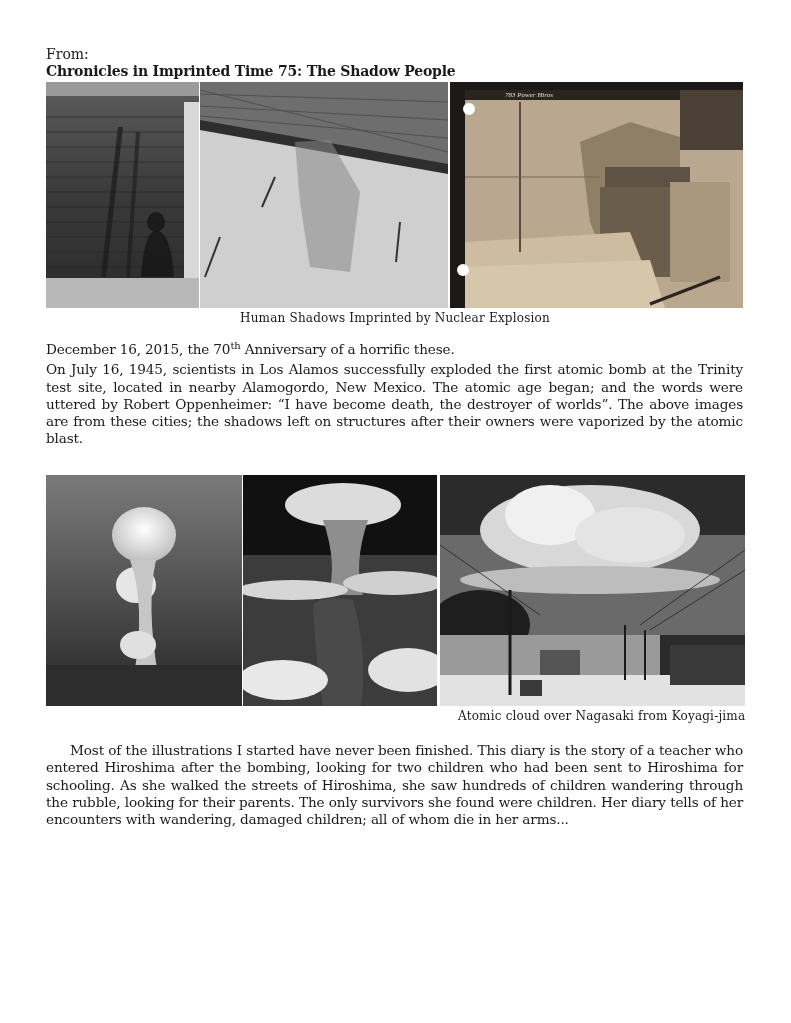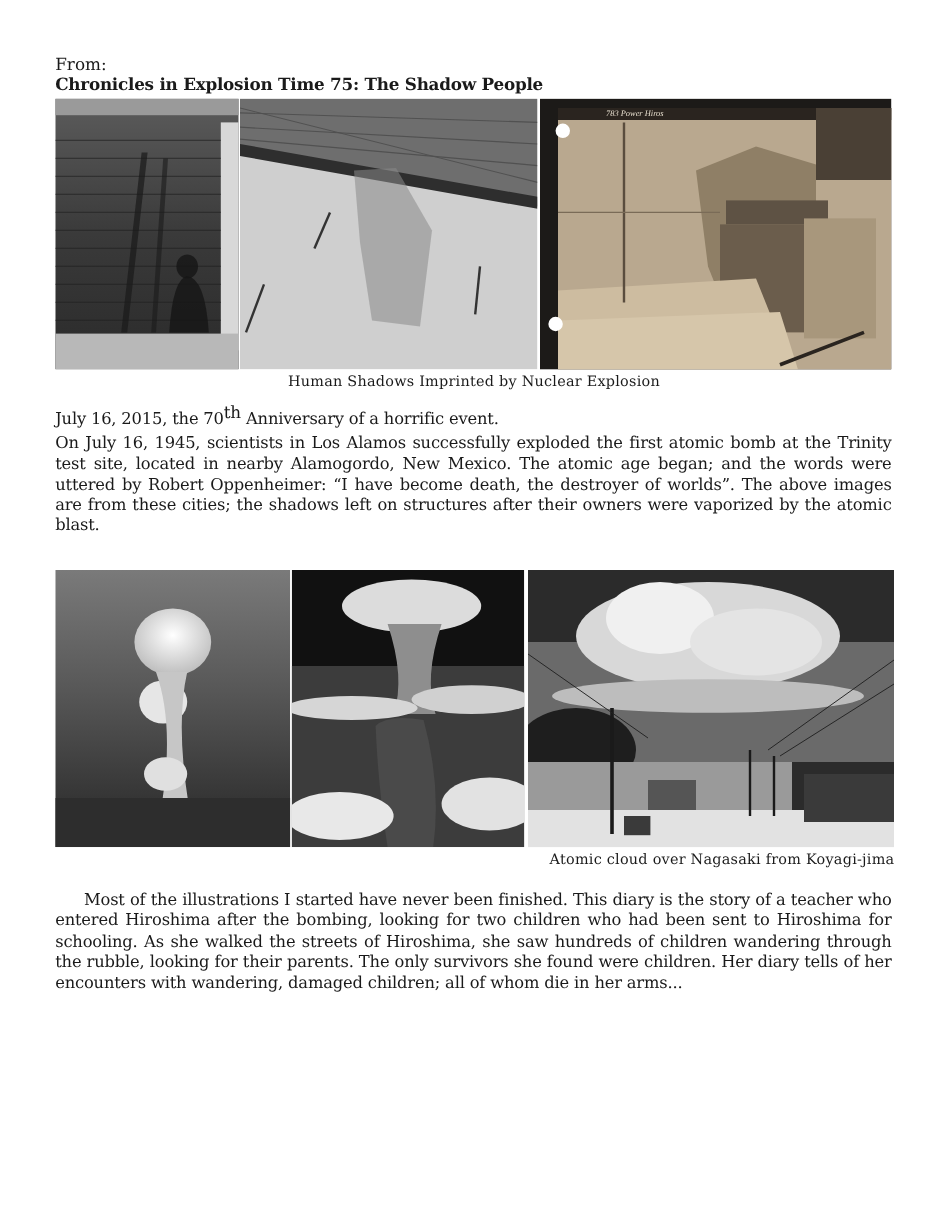--- a/index.html
+++ b/index.html
@@ -6,28 +6,28 @@
     body { width: 791px; height: 1023px; position: relative; overflow: hidden;
            font-family: "DejaVu Serif", "Liberation Serif", serif; color: #1a1a1a; }
     .abs { position: absolute; text-align: right; }
     .from { left: 46px; top: 46px; font-size: 14px; line-height: 16px; }
     .title { left: 46px; top: 63px; font-size: 14px; line-height: 17px; font-weight: bold; letter-spacing: -0.2px; }
     .photo { position: absolute; overflow: hidden; }
     .caption { font-size: 12px; line-height: 12px; letter-spacing: 0.2px; white-space: nowrap; }
     .body-text { left: 46px; width: 697px; font-size: 13.6px; line-height: 17.3px; text-align: justify; letter-spacing: -0.15px; }
     .body-text p { margin: 0; }
     .indent { text-indent: 24px; }
-    sup { font-size: 14px; line-height: 0; vertical-align: 5px; }
+    sup { font-size: 10px; line-height: 0; vertical-align: 5px; }
     svg { display: block; }
   </style>
 </head>
 <body>
 
 <div class="abs from">From:</div>
-<div class="abs title">Chronicles in Explosion Time 75: The Shadow People</div>
+<div class="abs title">Chronicles in Imprinted Time 75: The Shadow People</div>
 
 <div>
   <div class="photo" style="left:46px; top:82px; width:153px; height:226px;">
     <svg width="153" height="226" viewBox="0 0 153 226">
       <defs>
         <linearGradient id="g1" x1="0" y1="0" x2="0" y2="1">
           <stop offset="0" stop-color="#5c5c5c"></stop>
             <stop offset="0.5" stop-color="#3a3a3a"></stop>
             <stop offset="1" stop-color="#2a2a2a"></stop>
         </linearGradient>
@@ -89,21 +89,21 @@
       <line x1="200" y1="222" x2="270" y2="195" stroke="#2a241f" stroke-width="3"></line>
       <circle cx="19" cy="27" r="6" fill="#ffffff"></circle>
       <circle cx="13" cy="188" r="6" fill="#ffffff"></circle>
       <text x="55" y="15" font-size="7" fill="#e8e0d0" font-style="italic" font-family="Liberation Serif, serif">783   Power   Hiros</text>
     </svg>
   </div>
   <div class="abs caption" style="left:240px; top:312px;">Human Shadows Imprinted by Nuclear Explosion</div>
 </div>
 
 <div class="abs body-text" style="top:341px;">
-  <p><span>July 16, 2015, the 70</span><sup>th</sup><span> Anniversary of a horrific event.</span></p>
+  <p><span>December 16, 2015, the 70</span><sup>th</sup><span> Anniversary of a horrific these.</span></p>
   <p style="margin-top:3px;">On July 16, 1945, scientists in Los Alamos successfully exploded the first atomic bomb at the Trinity test site, located in nearby Alamogordo, New Mexico. The atomic age began; and the words were uttered by Robert Oppenheimer: “I have become death, the destroyer of worlds”. The above images are from these cities; the shadows left on structures after their owners were vaporized by the atomic blast.</p>
 </div>
 
 <div>
   <div class="photo" style="left:46px; top:475px; width:196px; height:231px;">
     <svg width="196" height="231" viewBox="0 0 196 231">
       <defs>
         <linearGradient id="g2" x1="0" y1="0" x2="0" y2="1">
           <stop offset="0" stop-color="#7a7a7a"></stop>
             <stop offset="0.4" stop-color="#5a5a5a"></stop>

